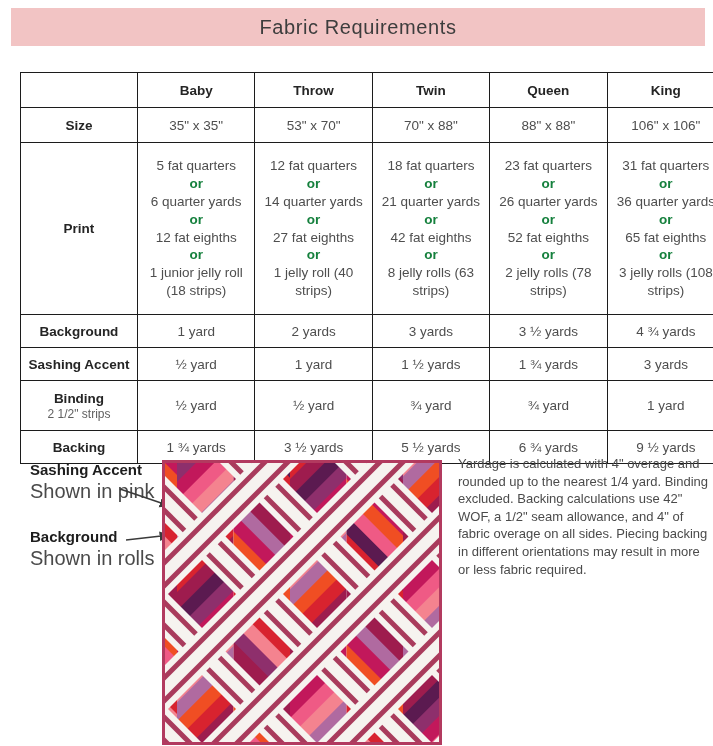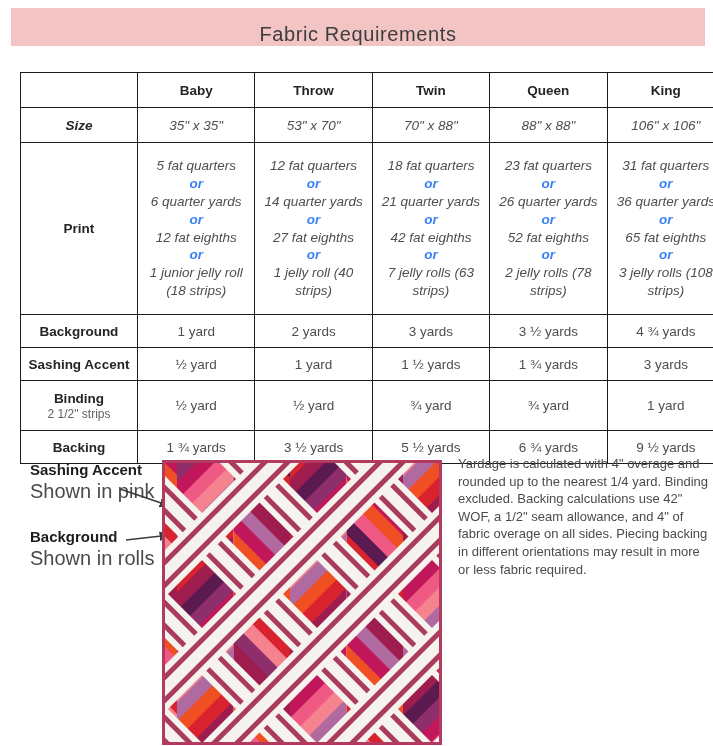--- a/index.html
+++ b/index.html
@@ -1,40 +1,40 @@
 <!DOCTYPE html>
 <html style="--banner: #F2C4C4; --ink: #252525; --value: #4E4E4E; --maroon: #A93B5C; --white: #F6F3EF; --border: #B23A5F; --stripes-0: #5B1A50; --stripes-1: #8E2F6C; --stripes-2: #C2185B; --stripes-3: #EF5A85; --stripes-4: #F4838F; --stripes-5: #B06AA0; --stripes-6: #F04E23; --stripes-7: #D8232F; --stripes-8: #9E1C4E;"><head>
 <meta charset="utf-8">
 <style>
   html,body{margin:0;padding:0;background:#fff;}
   .page{position:relative;width:713px;height:746px;overflow:hidden;
         font-family:"Liberation Sans",sans-serif;background:#fff;}
 
   
   .banner{position:absolute;left:11px;top:8px;width:694px;height:38px;
-          background:var(--banner,#F2C4C4);display:flex;align-items:flex-end;justify-content:center;}
+          background:var(--banner,#F2C4C4);display:flex;align-items:center;justify-content:center;}
   .banner h1{margin:0;font-size:20px;font-weight:normal;color:#3d3d3d;letter-spacing:.6px;}
 
   
   table.fabric{position:absolute;left:20px;top:72px;width:705px;border-collapse:collapse;table-layout:fixed;}
   table.fabric th,table.fabric td{border:1.5px solid #1c1c1c;text-align:center;vertical-align:middle;
           padding:2px 5px;}
   table.fabric th{font-weight:bold;color:var(--ink,#252525);font-size:13.5px;}
   table.fabric td{color:var(--value,#4e4e4e);font-size:13.5px;}
   col.c0{width:117px;}
   .tr-h th{height:30px;}
-  .tr-size th,.tr-size td{height:30px;font-style:italic;}
+  .tr-size th,.tr-size td{height:30px;}
   .tr-print td,.tr-print th{height:167px;}
   .tr-bg th,.tr-bg td{height:28px;}
   .tr-sa th,.tr-sa td{height:28px;}
   .tr-bind th,.tr-bind td{height:45px;}
   .tr-back th,.tr-back td{height:28px;}
   .small-label{font-size:12px;}
-  .print-cell{font-size:13px;line-height:1.32;padding:6px 6px;font-style:italic;}
-  .print-cell .or-line{font-weight:bold;color:#3b82f6;}
+  .print-cell{font-size:13px;line-height:1.32;padding:6px 6px;}
+  .print-cell .or-line{font-weight:bold;color:#15803d;}
   .b-sub{font-weight:normal;font-size:12px;color:#5f5f5f;margin-top:1px;}
 
   
   .legend-block{position:absolute;}
   .legend-sashing{left:30px;top:461px;}
   .legend-background{left:30px;top:528px;}
   .legend-title{font-weight:bold;font-size:15px;color:#1d1d1d;}
   .legend-sub{font-size:20px;color:#4a4a4a;margin-top:2px;}
 
   .arrows{position:absolute;left:112px;top:482px;width:70px;height:62px;overflow:visible;}
@@ -107,21 +107,21 @@
             <div class="or-line">or</div>
             <div>1 jelly roll (40 strips)</div>
           </td>
         <td class="print-cell">
             <div>18 fat quarters</div>
             <div class="or-line">or</div>
             <div>21 quarter yards</div>
             <div class="or-line">or</div>
             <div>42 fat eighths</div>
             <div class="or-line">or</div>
-            <div>7 jelly rolls (63 strips)</div>
+            <div>8 jelly rolls (63 strips)</div>
           </td>
         <td class="print-cell">
             <div>23 fat quarters</div>
             <div class="or-line">or</div>
             <div>26 quarter yards</div>
             <div class="or-line">or</div>
             <div>52 fat eighths</div>
             <div class="or-line">or</div>
             <div>2 jelly rolls (78 strips)</div>
           </td>

